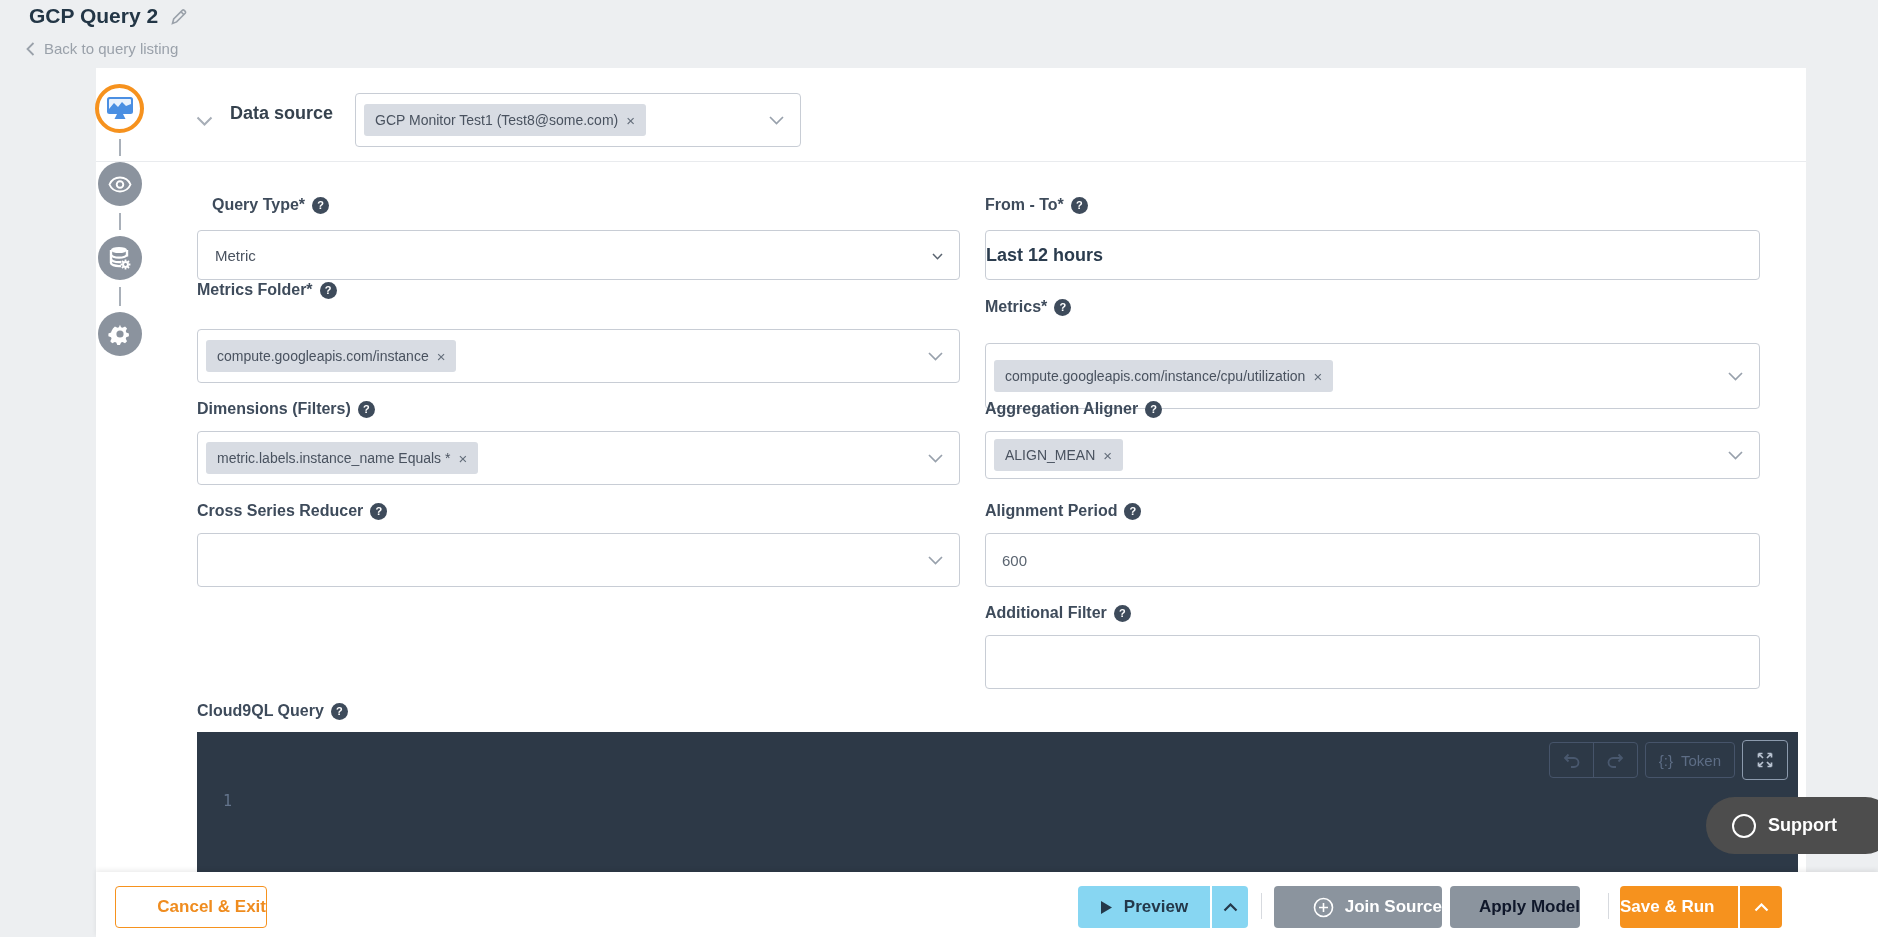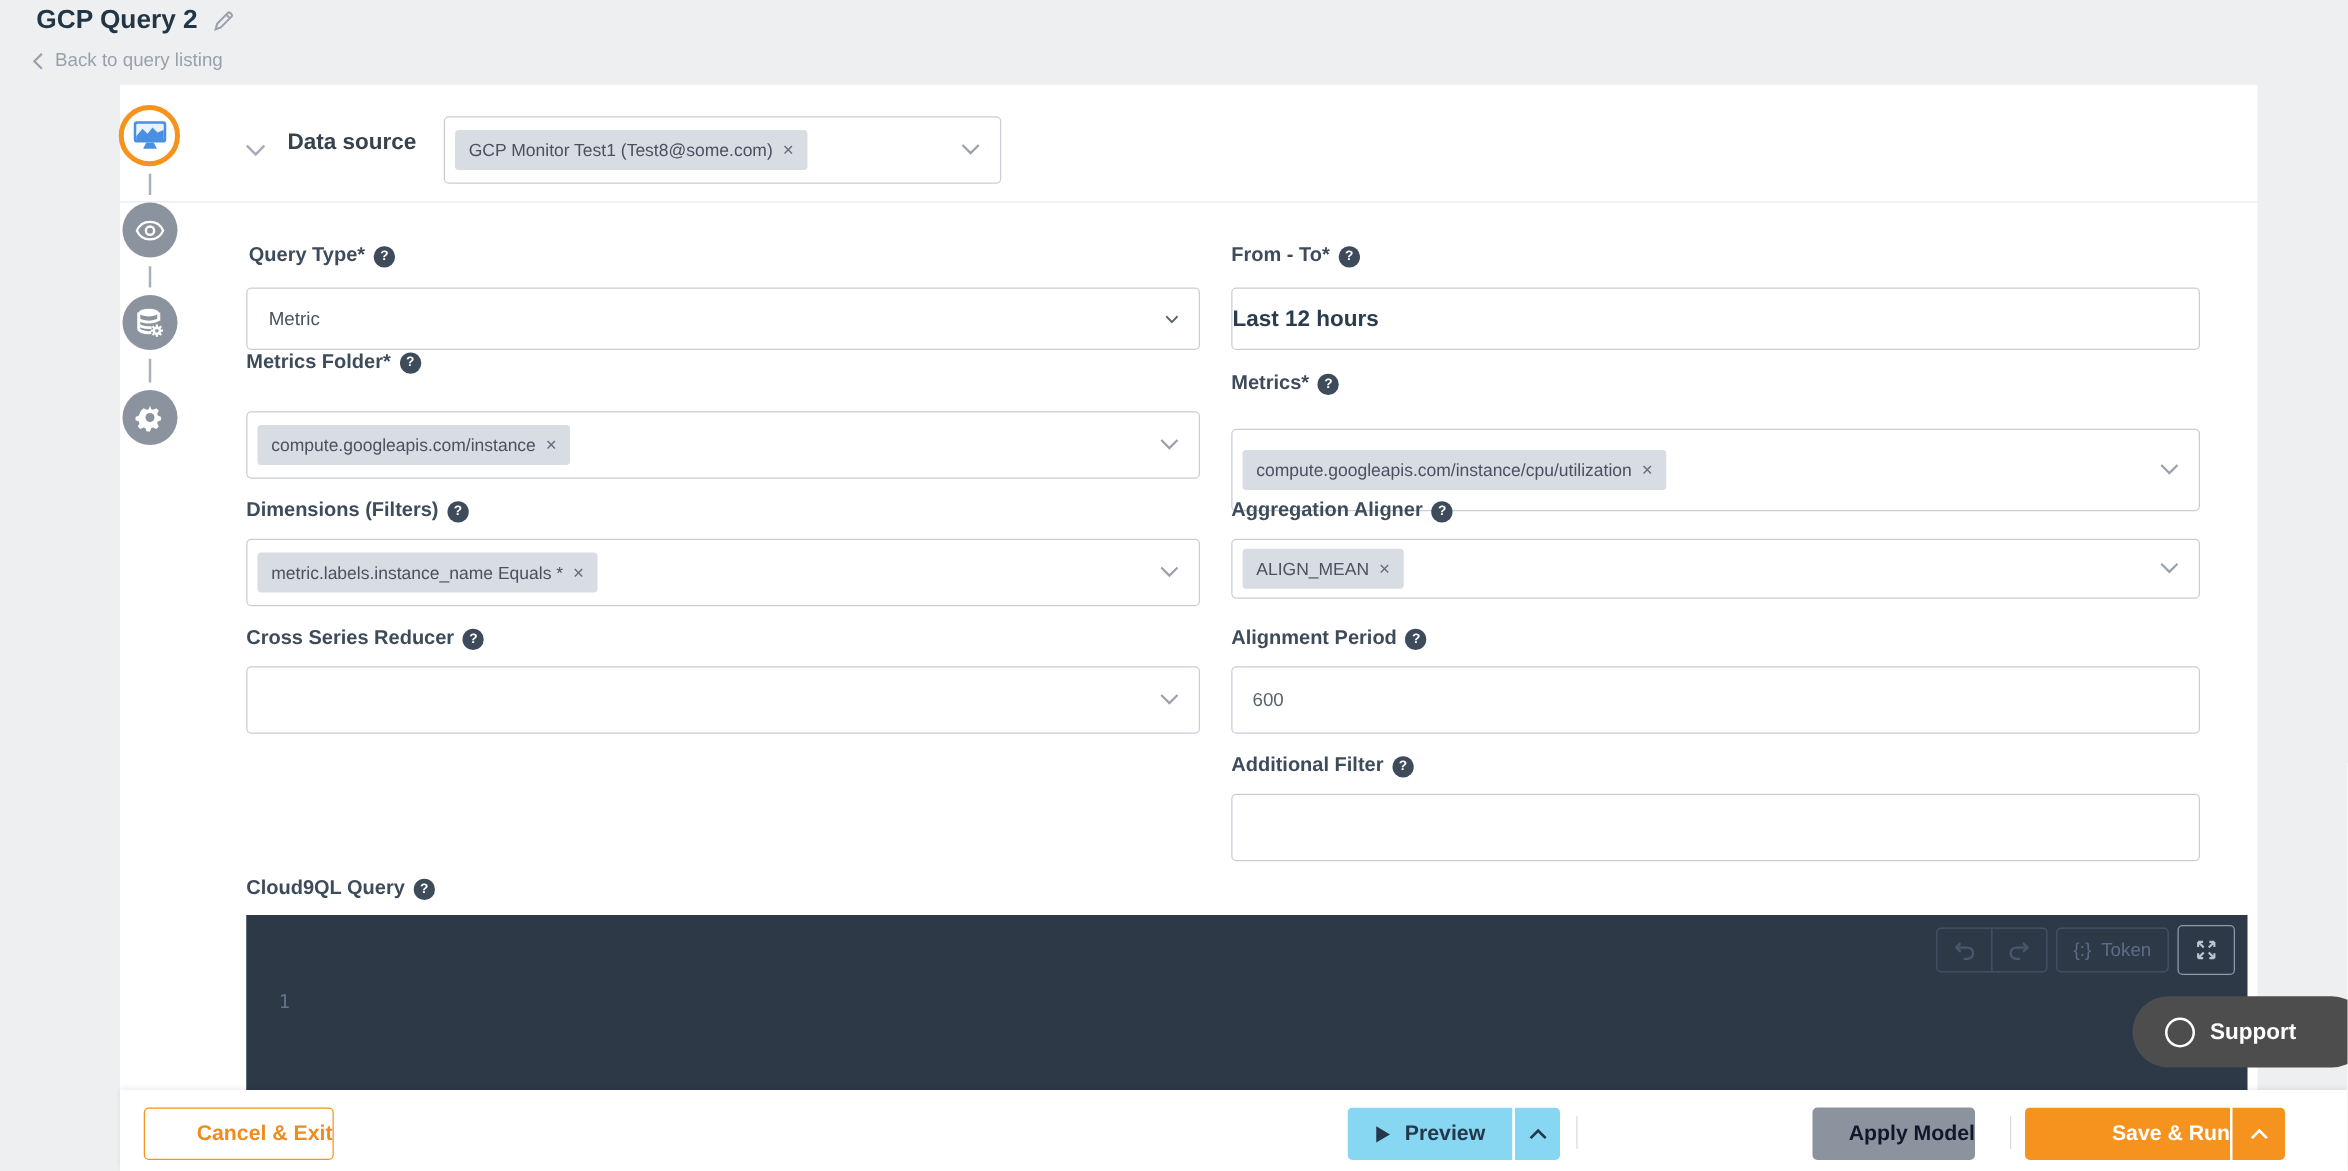--- a/index.html
+++ b/index.html
@@ -76,22 +76,22 @@
   .split{position:absolute;top:14px;height:42px;display:flex;border-radius:4px;overflow:hidden}
   #preview-group{left:982px}
   #preview-main{width:132px;background:#87d6f2;color:#24384a;display:flex;align-items:center;
     justify-content:center;gap:11px;font-size:17px;font-weight:700;cursor:pointer}
   #preview-chev{width:36px;background:#87d6f2;display:flex;align-items:center;justify-content:center;cursor:pointer}
   .split-sep{width:2px;background:#fff}
   .vdiv{position:absolute;top:21px;width:1px;height:26px;background:#d7dadf}
   #join-btn{left:1178px;width:168px;background:#8b949e;color:#fff;gap:11px}
   #apply-btn{left:1354px;width:130px;background:#8b949e;color:#0f172a}
   #save-group{left:1524px}
-  #save-main{width:164px;background:#f6921e;color:#fff;display:flex;align-items:center;
-    justify-content:flex-end;font-size:17px;font-weight:700;cursor:pointer}
+  #save-main{width:118px;background:#f6921e;color:#fff;display:flex;align-items:center;
+    justify-content:flex-start;font-size:17px;font-weight:700;cursor:pointer}
   #save-chev{width:42px;background:#f6921e;display:flex;align-items:center;justify-content:center;cursor:pointer}
 
   
   #support{left:1706px;top:797px;width:188px;height:57px;background:#4d4d4d;border-radius:29px;
     display:flex;align-items:center;gap:12px;padding-left:26px;box-sizing:border-box;
     color:#fff;font-size:18px;font-weight:700;cursor:pointer;z-index:10}
   #support .qcirc{width:24px;height:24px;border:2px solid #fff;border-radius:50%;
     display:flex;align-items:center;justify-content:center;font-size:14px;font-weight:700;box-sizing:border-box}
 </style>
 </head>
@@ -177,21 +177,21 @@
     <span>GCP Monitor Test1 (Test8@some.com)</span>
     <span class="rm">×</span>
   </span>
   <span class="chev">
     <svg width="15" height="9" viewBox="0 0 15 9" fill="none" stroke="#98a1ac" stroke-width="1.7">
         <polyline points="1,1 7.5,7.5 14,1"></polyline>
       </svg>
   </span>
 </div>
 
-<div class="lbl" style="left:199px;top:194px">
+<div class="lbl" style="left:212px;top:194px">
   <span>Query Type*</span>
   <span class="help">?</span>
 </div>
 <div class="box" style="left:197px;top:230px;width:763px;height:50px">
   <span class="sel-value">Metric</span>
   <span class="chev">
     <svg width="11" height="7" viewBox="0 0 11 7" fill="none" stroke="#5a6470" stroke-width="1.5">
         <polyline points="1,1 5.5,5.7 10,1"></polyline>
       </svg>
   </span>
@@ -346,20 +346,29 @@
     <span class="split-sep"></span>
     <span id="preview-chev">
       <svg width="15" height="9" viewBox="0 0 15 9" fill="none" stroke="#24384a" stroke-width="2.2">
           <polyline points="1.5,7.5 7.5,1.5 13.5,7.5"></polyline>
         </svg>
     </span>
   </div>
 
   <span class="vdiv" style="left:1165px"></span>
 
+  <div class="fbtn" id="join-btn">
+    <span style="display:flex">
+      <svg width="21" height="21" viewBox="0 0 21 21" fill="none" stroke="#ffffff" stroke-width="1.6">
+        <circle cx="10.5" cy="10.5" r="9"></circle>
+          <path d="M10.5 6v9M6 10.5h9"></path>
+      </svg>
+    </span>
+    <span>Join Source</span>
+  </div>
 
   <div class="fbtn" id="apply-btn">
     <span>Apply Model</span>
   </div>
 
   <span class="vdiv" style="left:1512px"></span>
 
   <div class="split" id="save-group">
     <span id="save-main">
       <span>Save &amp; Run</span>

